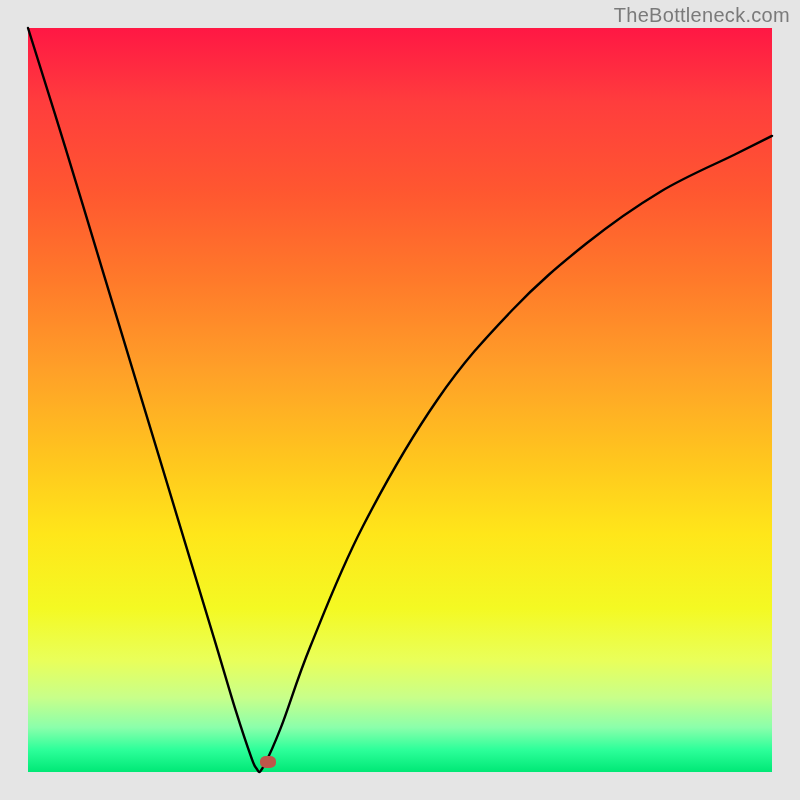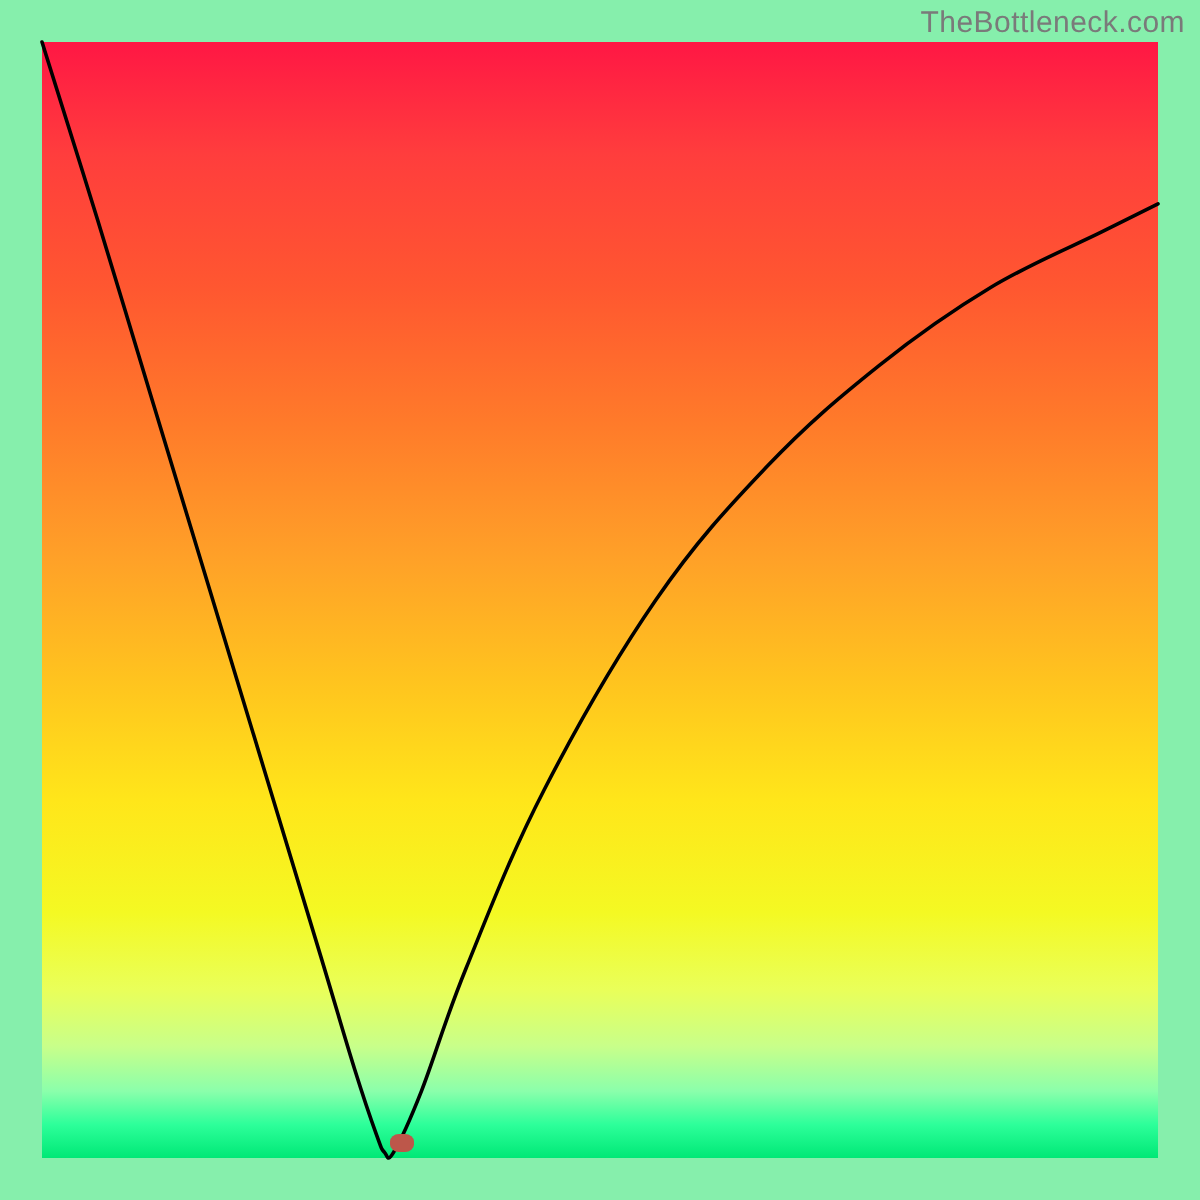--- a/index.html
+++ b/index.html
@@ -8,21 +8,21 @@
     width: 800px;
     height: 800px;
     background: #000;
     overflow: hidden;
     font-family: Arial, Helvetica, sans-serif;
   }
   .frame {
     position: relative;
     width: 800px;
     height: 800px;
-    background: #86efac;
+    background: #e5e5e5;
   }
   .plot {
     position: absolute;
     left: 28px;
     top: 28px;
     width: 744px;
     height: 744px;
     background: linear-gradient(
       to bottom,
       #ff1744 0%,

